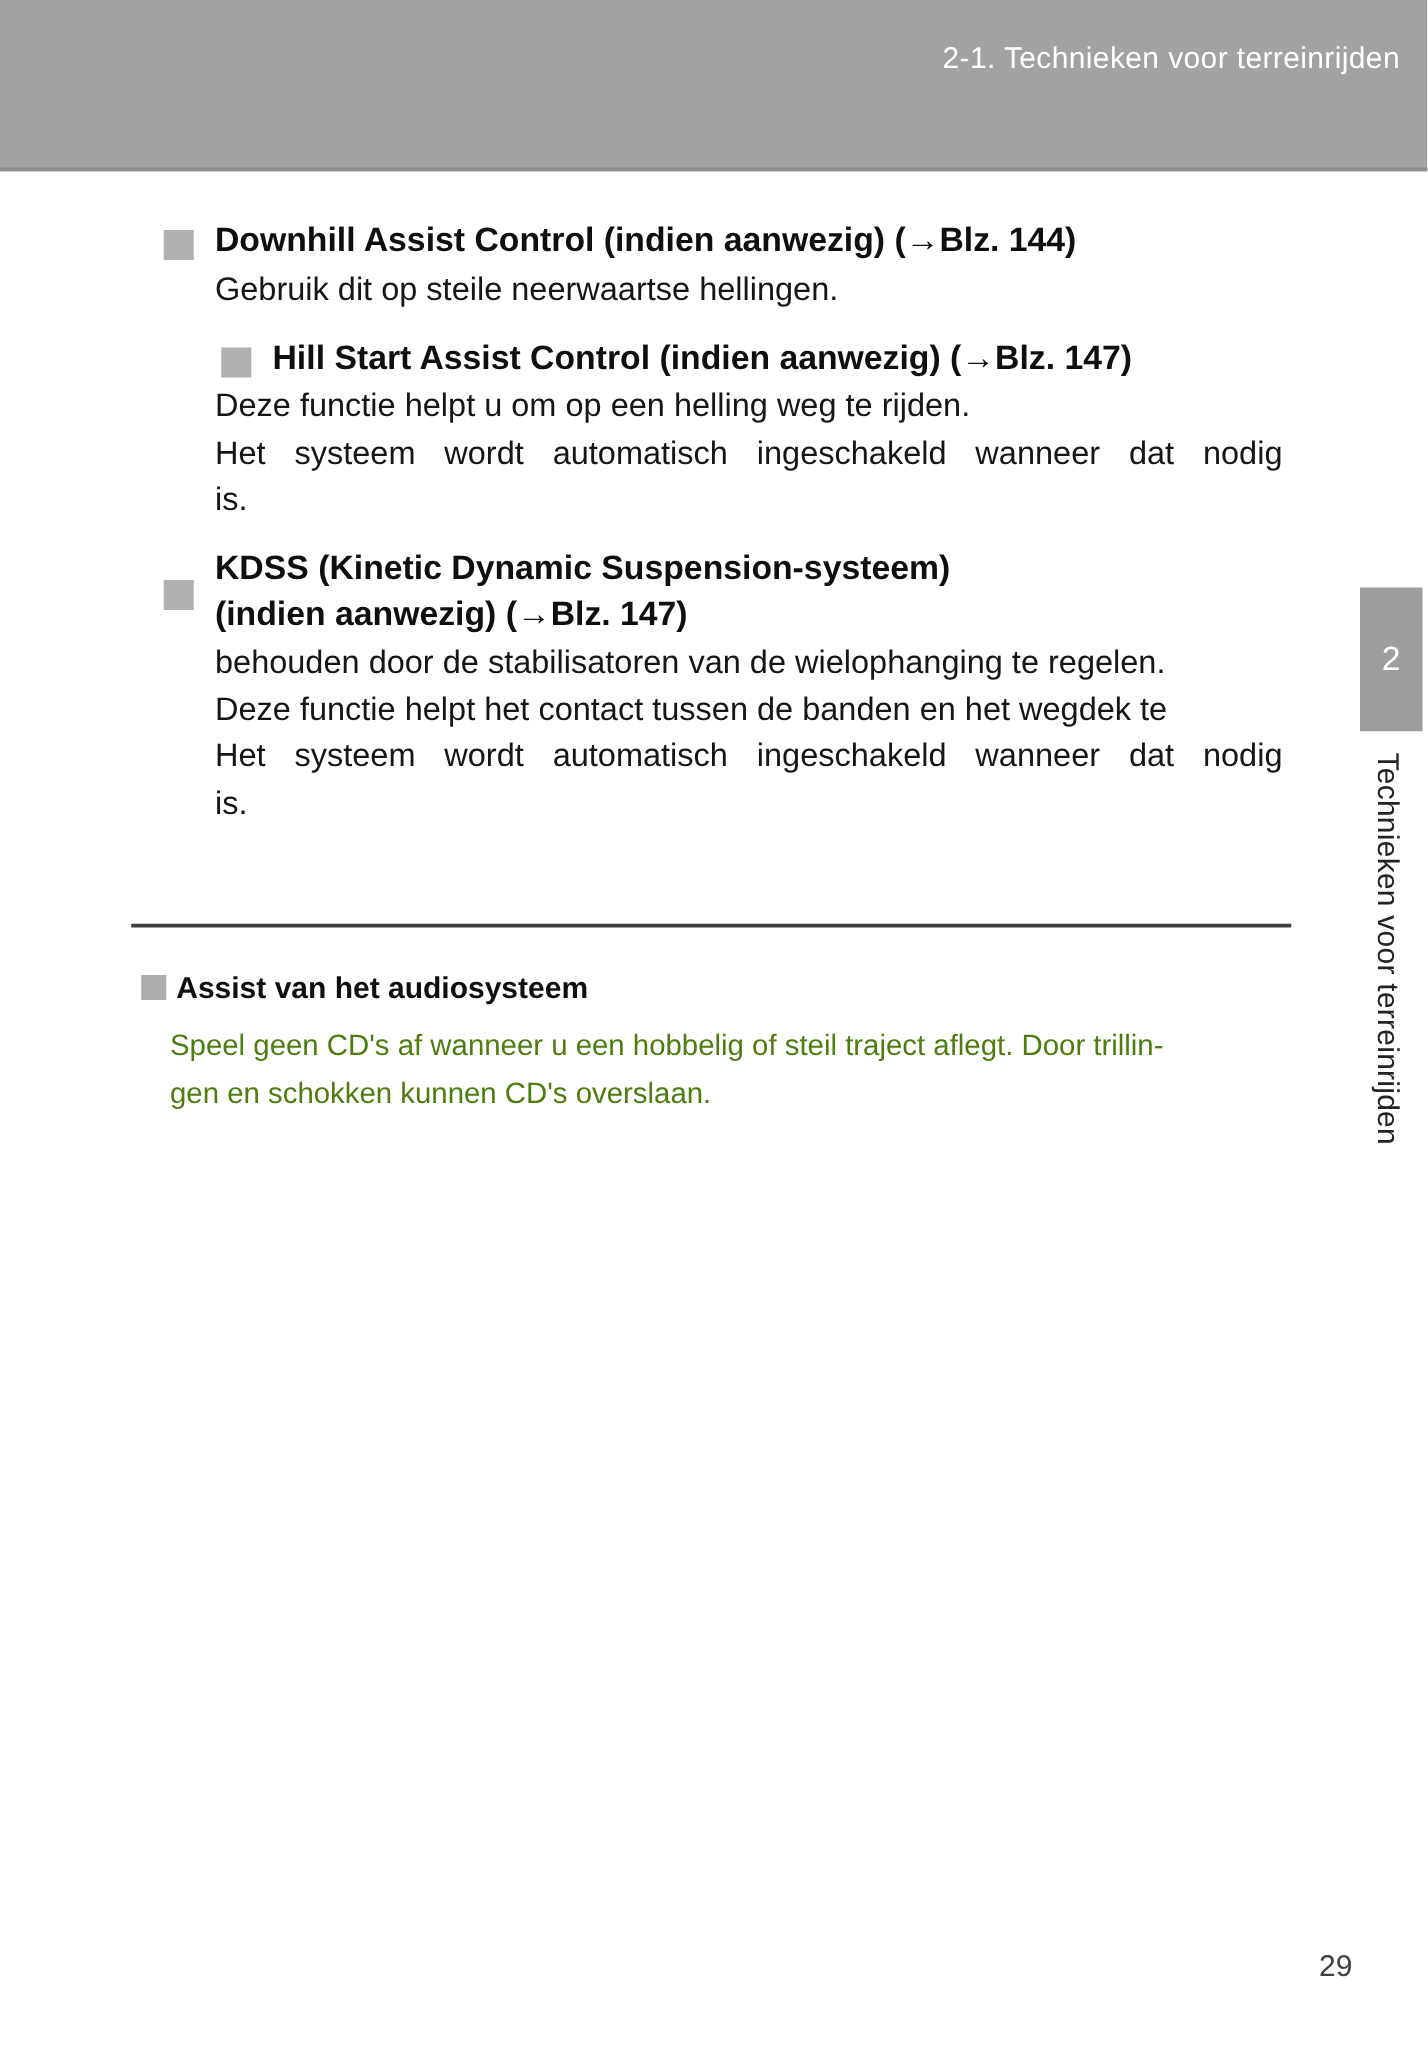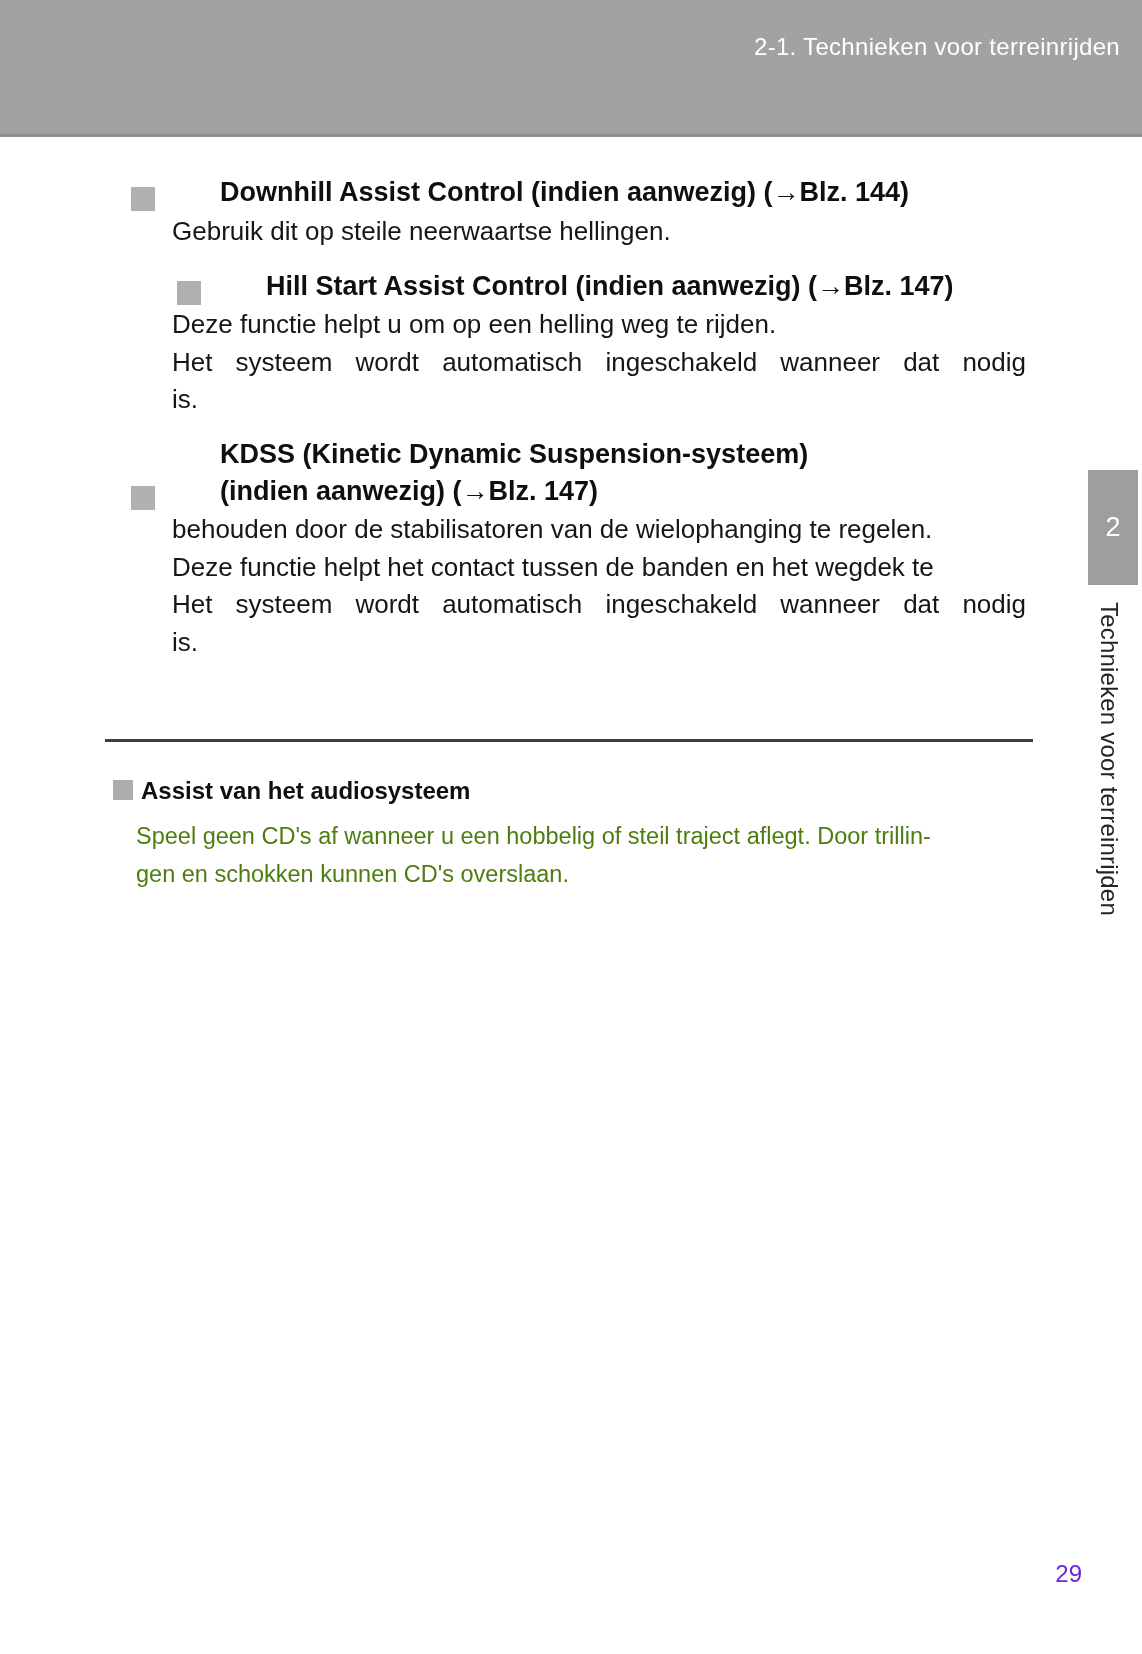--- a/index.html
+++ b/index.html
@@ -33,22 +33,21 @@
     color: #ffffff;
     letter-spacing: 0.3px;
     white-space: nowrap;
   }
 
   
   .h-row {
     position: absolute;
     left: 131px;
     display: flex;
-    align-items: flex-end;
-    gap: 48px;
+    align-items: center;
   }
   .sq {
     flex: 0 0 auto;
     width: 24px; height: 24px;
     background: #b0b0b0;
     margin-top: 6px;
     margin-right: 17px;
   }
   .h-text {
     font-size: 27px;
@@ -140,21 +139,21 @@
     white-space: nowrap;
     letter-spacing: 0.2px;
   }
 
   
   .page-number {
     position: absolute;
     right: 60px;
     top: 1560px;
     font-size: 24px;
-    color: #6d28d9;
+    color: #404040;
   }
 </style>
 </head>
 <body>
 
 <div class="page">
 
   <div class="banner">
     <div class="banner-title">2-1. Technieken voor terreinrijden</div>
   </div>

